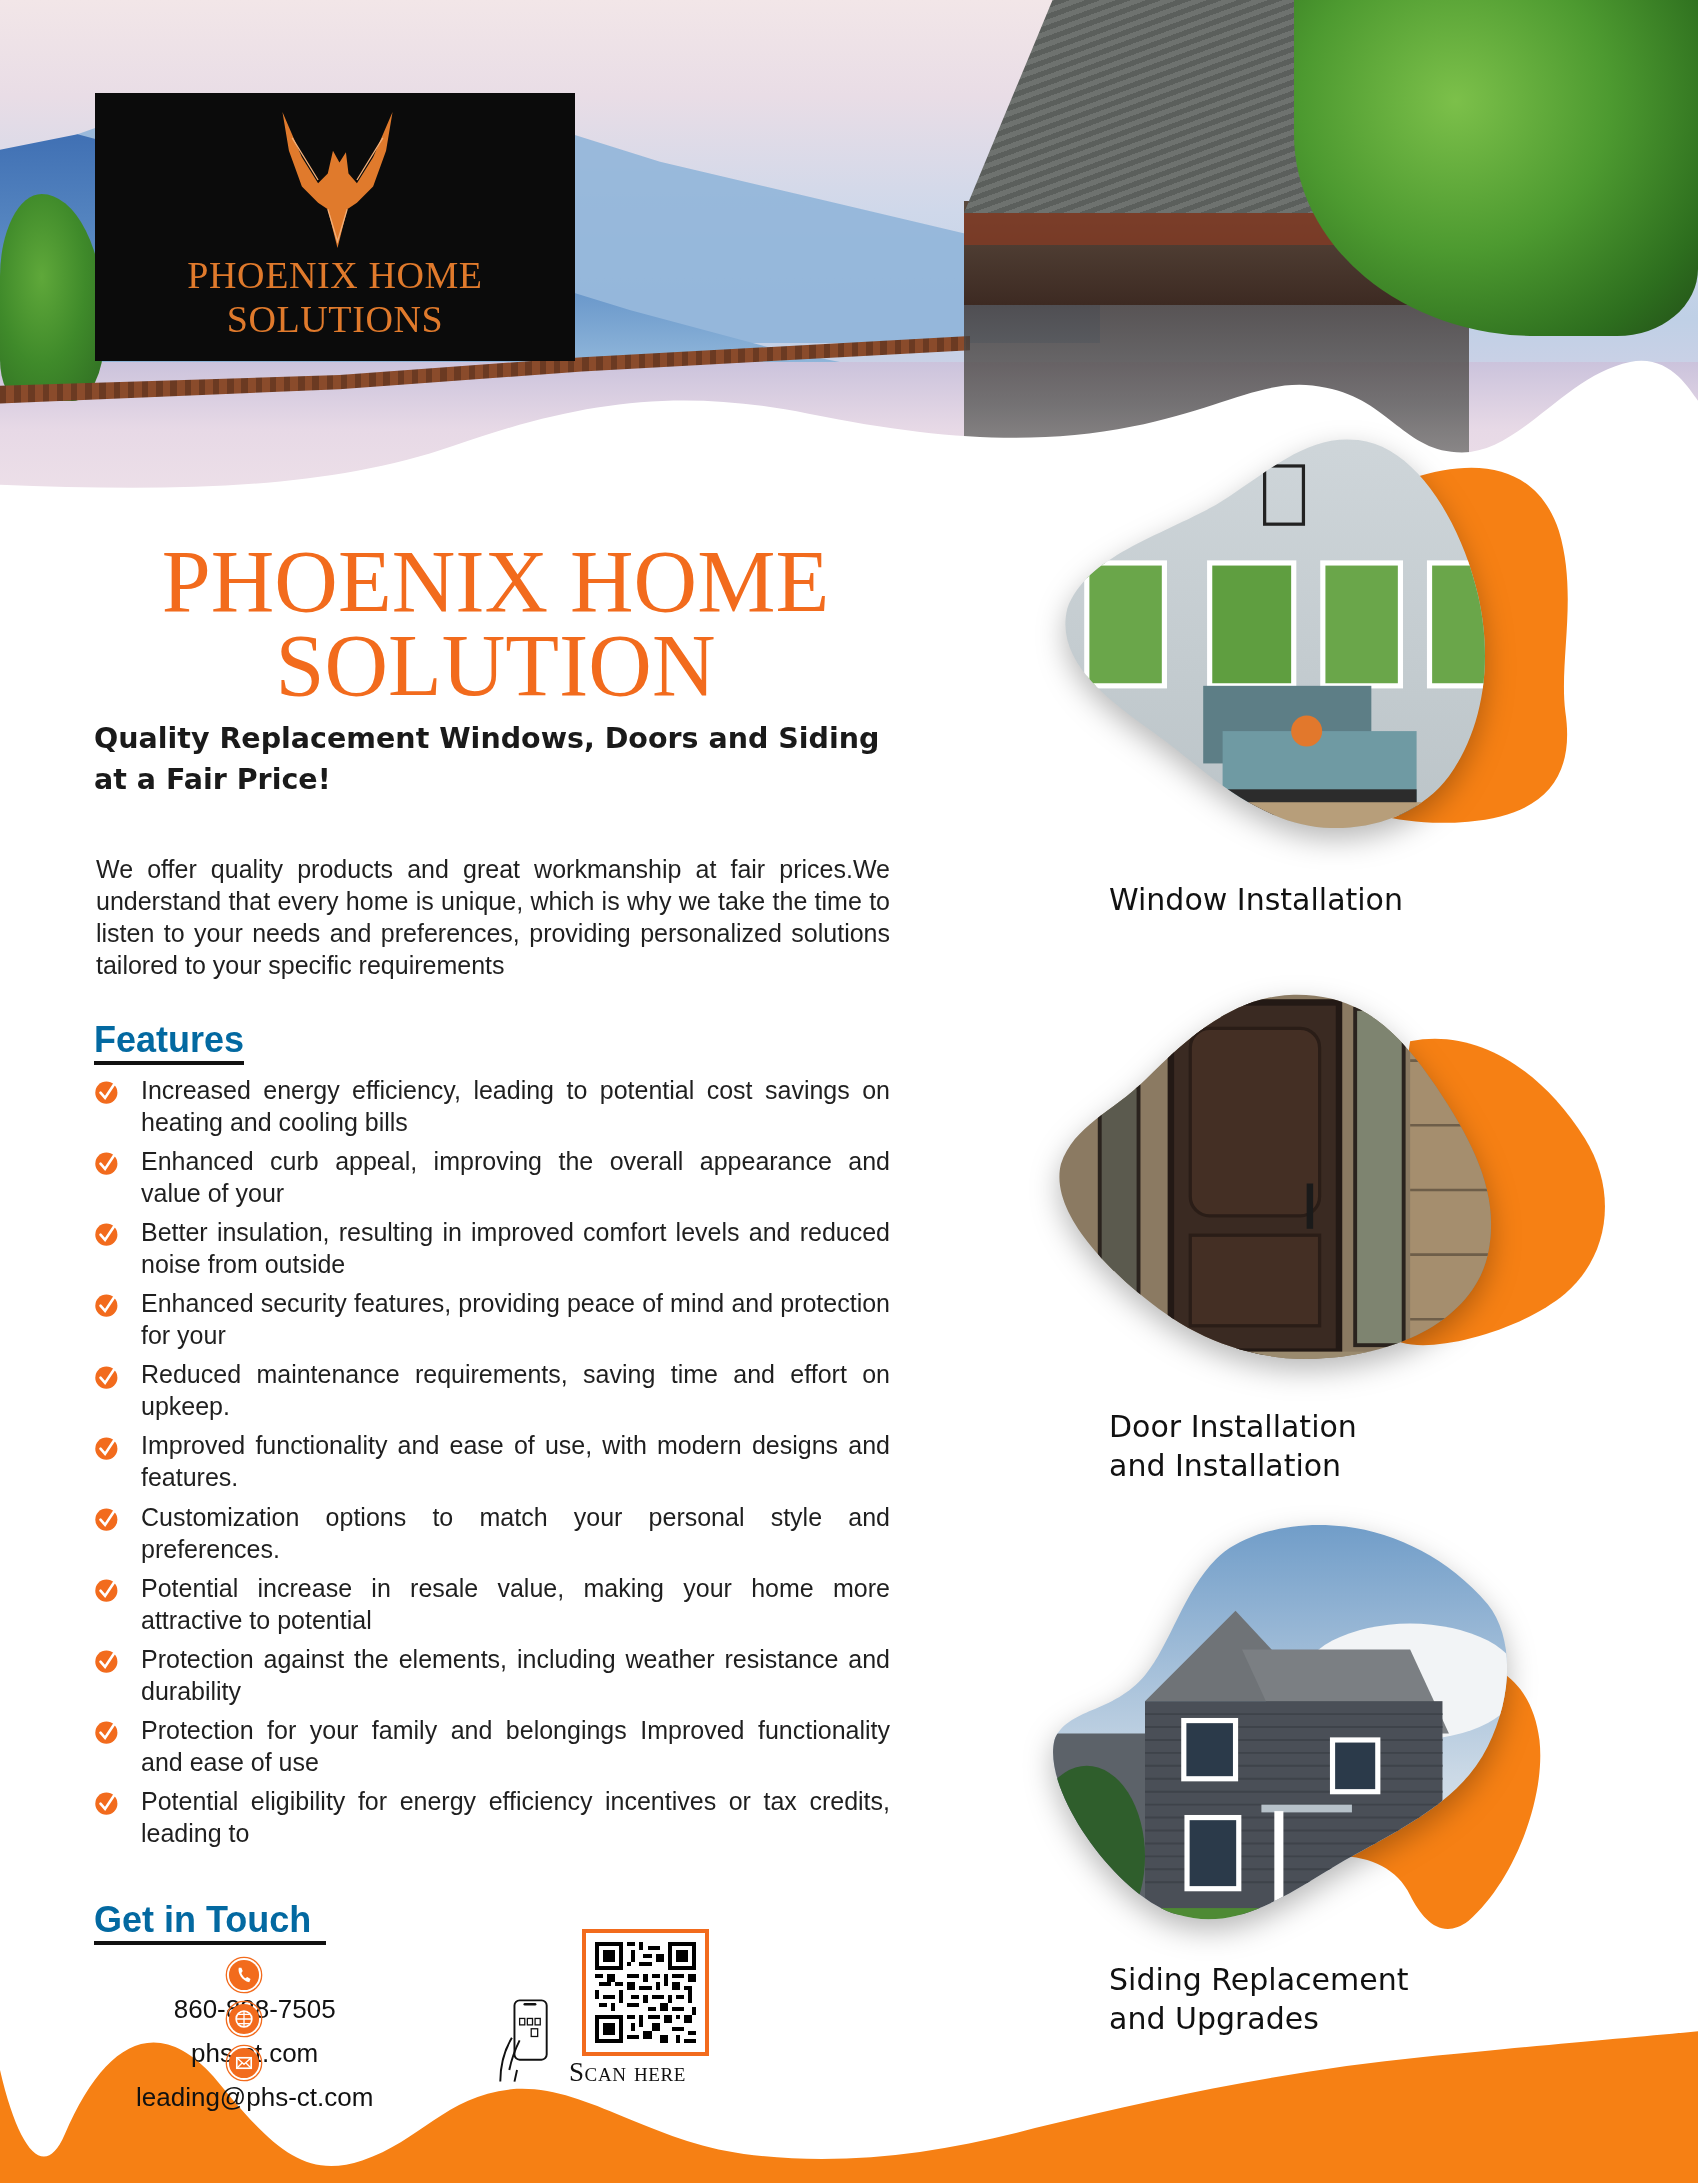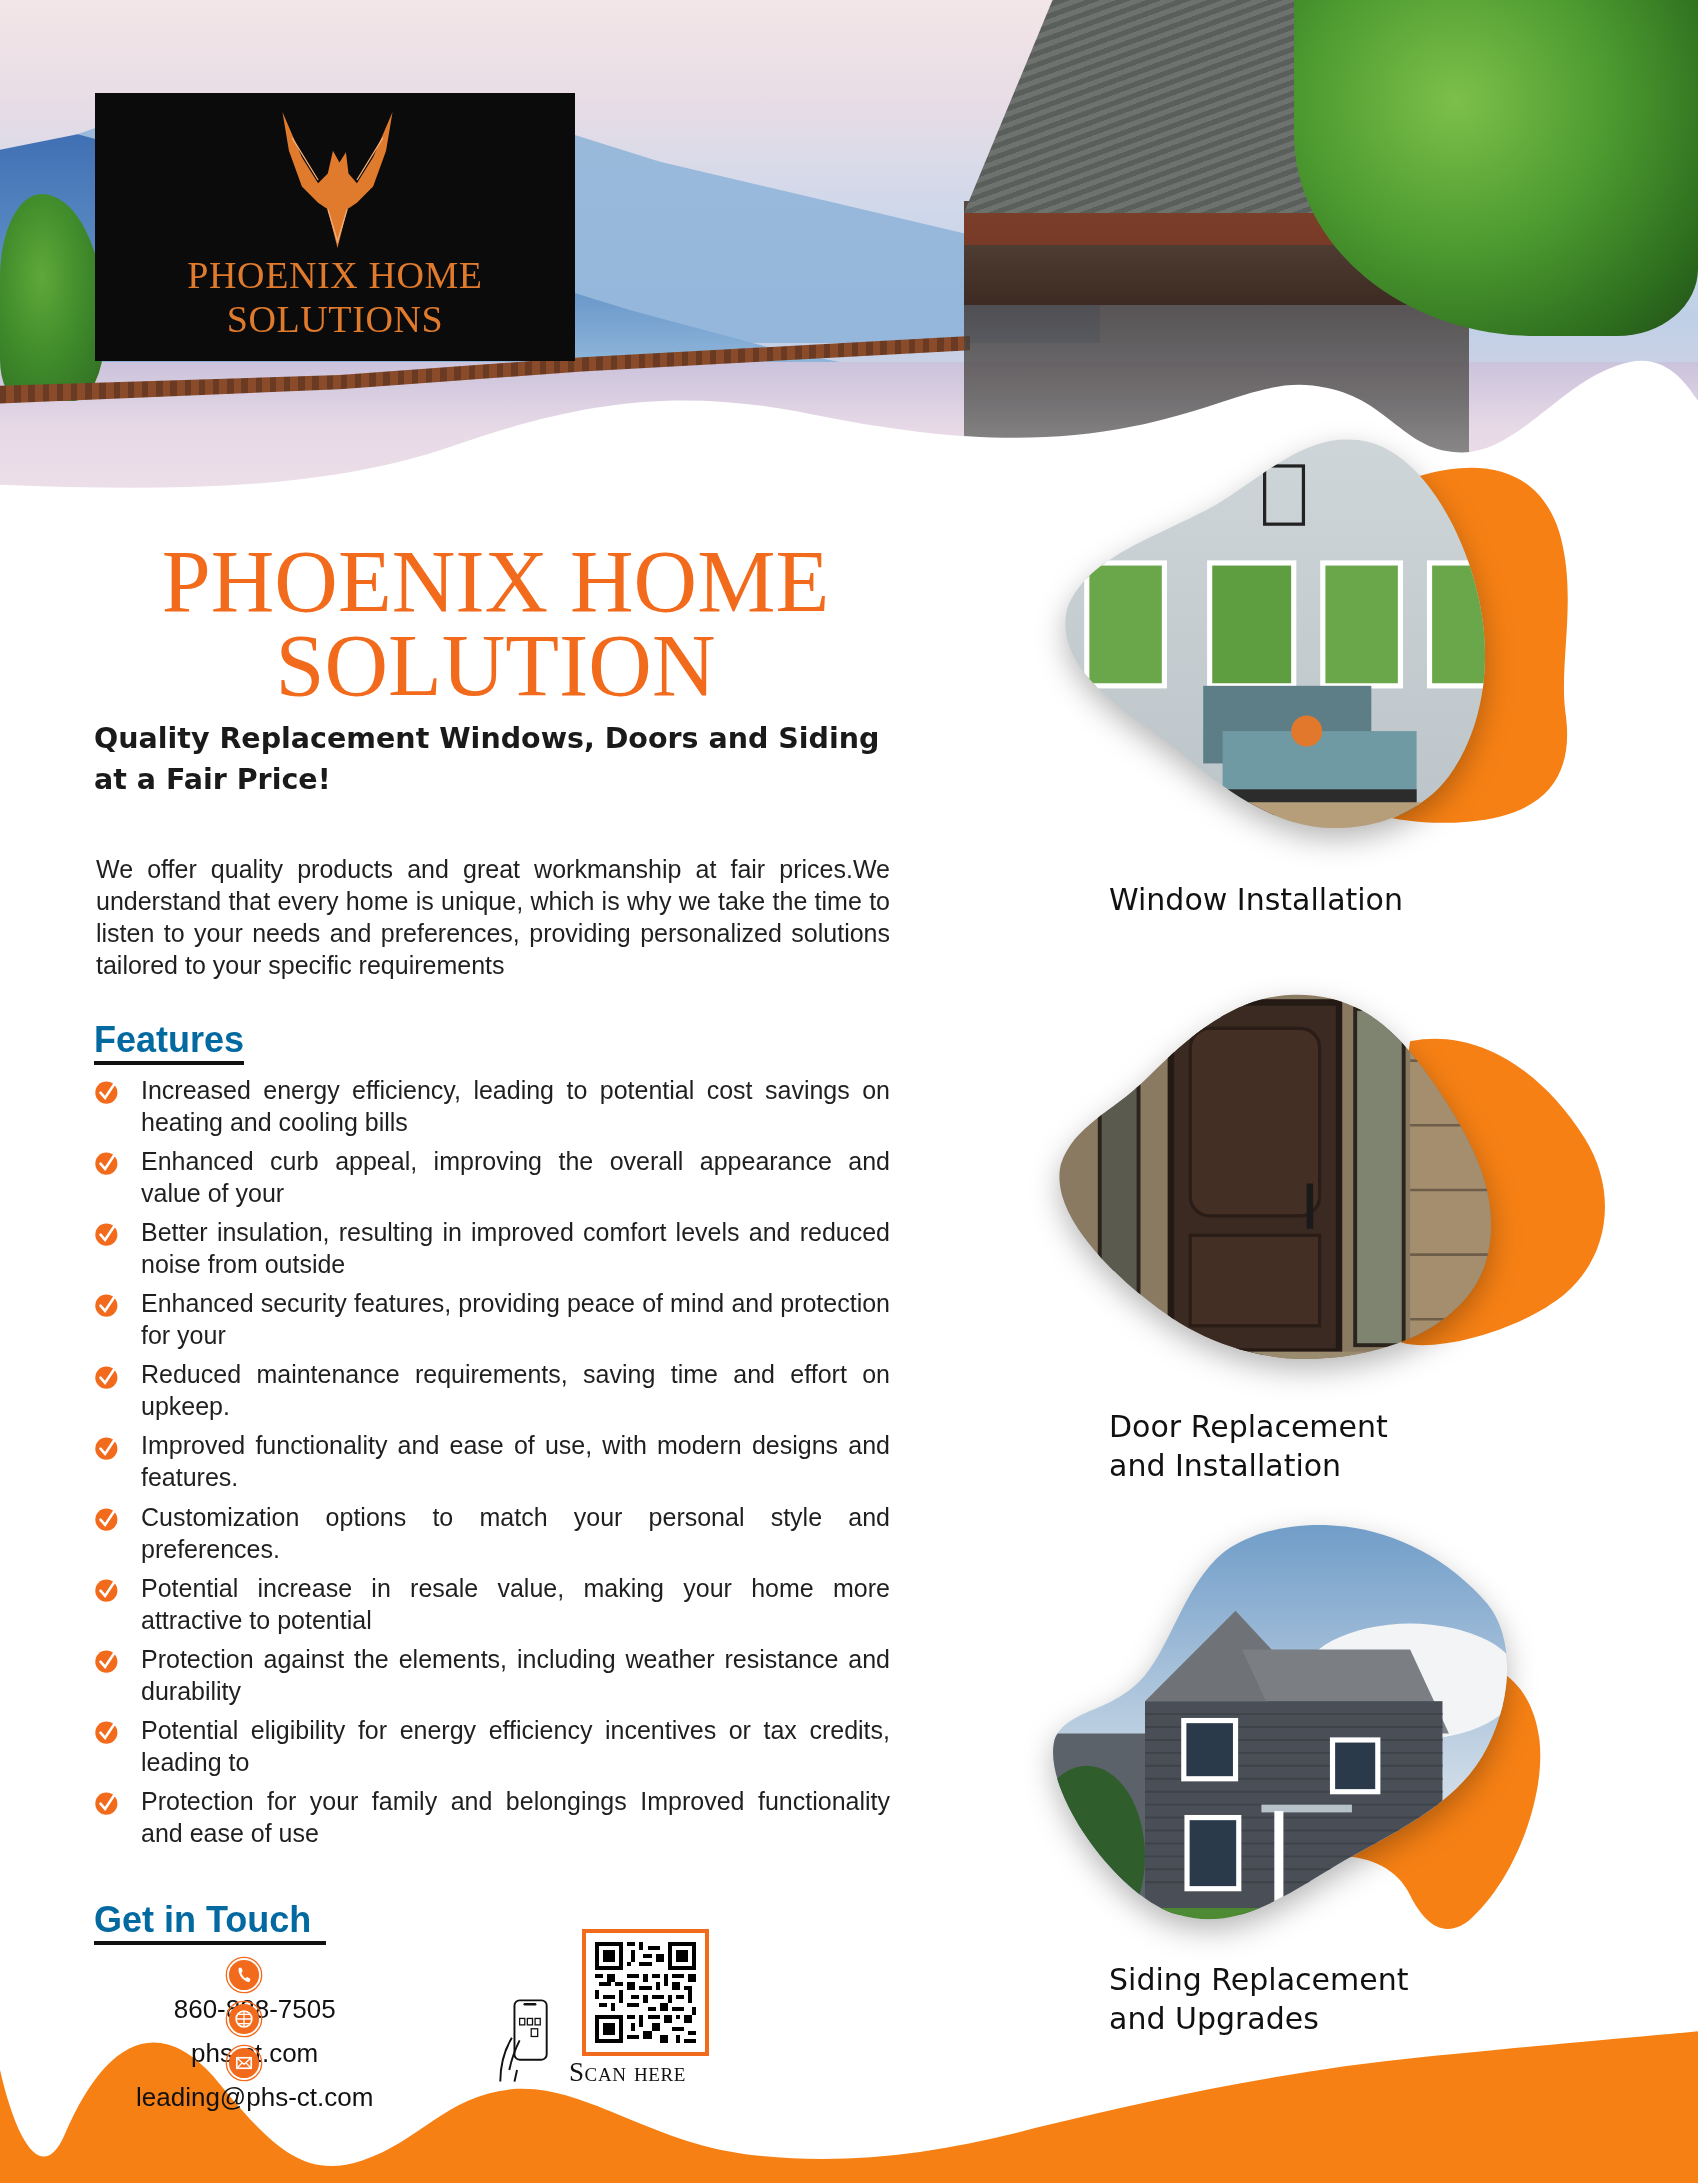--- a/index.html
+++ b/index.html
@@ -157,25 +157,25 @@
         <circle cx="19" cy="21" r="17" fill="#f26b1d"></circle>
         <path d="M10 21 L17 29 L31 8" stroke="#fff" stroke-width="4" fill="none" stroke-linecap="round"></path>
       </svg><span>Potential increase in resale value, making your home more attractive to potential</span></li>
   <li class="feature"><svg class="check" viewBox="0 0 40 40">
         <circle cx="19" cy="21" r="17" fill="#f26b1d"></circle>
         <path d="M10 21 L17 29 L31 8" stroke="#fff" stroke-width="4" fill="none" stroke-linecap="round"></path>
       </svg><span>Protection against the elements, including weather resistance and durability</span></li>
   <li class="feature"><svg class="check" viewBox="0 0 40 40">
         <circle cx="19" cy="21" r="17" fill="#f26b1d"></circle>
         <path d="M10 21 L17 29 L31 8" stroke="#fff" stroke-width="4" fill="none" stroke-linecap="round"></path>
+      </svg><span>Protection for your family and belongings Improved functionality and ease of use</span></li>
+  <li class="feature"><svg class="check" viewBox="0 0 40 40">
+        <circle cx="19" cy="21" r="17" fill="#f26b1d"></circle>
+        <path d="M10 21 L17 29 L31 8" stroke="#fff" stroke-width="4" fill="none" stroke-linecap="round"></path>
       </svg><span>Potential eligibility for energy efficiency incentives or tax credits, leading to</span></li>
-  <li class="feature"><svg class="check" viewBox="0 0 40 40">
-        <circle cx="19" cy="21" r="17" fill="#f26b1d"></circle>
-        <path d="M10 21 L17 29 L31 8" stroke="#fff" stroke-width="4" fill="none" stroke-linecap="round"></path>
-      </svg><span>Protection for your family and belongings Improved functionality and ease of use</span></li>
 </ul>
 
 <svg class="footer-wave" viewBox="0 0 2625 305" preserveAspectRatio="none">
   <path d="M0 130 C 30 260, 70 300, 100 230 C 160 90, 240 40, 330 140 C 420 250, 470 300, 560 270 C 650 240, 690 170, 790 160 C 900 150, 1000 240, 1150 260 C 1300 280, 1450 260, 1600 220 C 1800 170, 2000 130, 2200 110 C 2400 90, 2520 80, 2625 70 L2625 305 L0 305 Z" fill="#f68014"></path>
 </svg>
 
 <h2 class="section-head contact-head">
   <span>Get in Touch</span>
   <span class="underline"></span>
 </h2>
@@ -285,21 +285,21 @@
       <rect x="220" y="70" width="200" height="290" rx="30" fill="#442f24" stroke="#2a1d17" stroke-width="5"></rect>
       <rect x="220" y="390" width="200" height="140" fill="#442f24" stroke="#2a1d17" stroke-width="5"></rect>
       <rect x="475" y="40" width="75" height="520" fill="#7e8470" stroke="#2a231e" stroke-width="6"></rect>
       <rect x="400" y="310" width="10" height="70" fill="#1a1a1a"></rect>
       <rect x="560" y="40" width="140" height="540" fill="#a58e6e"></rect>
       <path d="M560 120 H700 M560 220 H700 M560 320 H700 M560 420 H700 M560 520 H700" stroke="#6e5e49" stroke-width="4"></path>
       <rect x="0" y="570" width="900" height="50" fill="#9a8a6e"></rect>
     </g>
   </svg>
   <div class="service-label" style="left:61px; top:424px; width:453px;">
-    <div>Door Replacement</div>
+    <div>Door Installation</div>
     <div>and Installation</div>
   </div>
 </div>
 
 <div class="service" style="left:1048px; top:1520px; width:582px; height:427px;">
   <svg width="582" height="427" viewBox="0 0 900 660" style="position:absolute;left:0;top:0;">
     <path d="M620 220 C 700 210, 750 260, 760 340 C 770 430, 720 560, 650 620 C 610 650, 580 620, 560 580 C 540 540, 500 520, 450 520 Z" fill="#f68014"></path>
   </svg>
   <svg class="blob-shadow" width="582" height="427" viewBox="0 0 900 660" style="position:absolute;left:0;top:0;">
     <defs>

